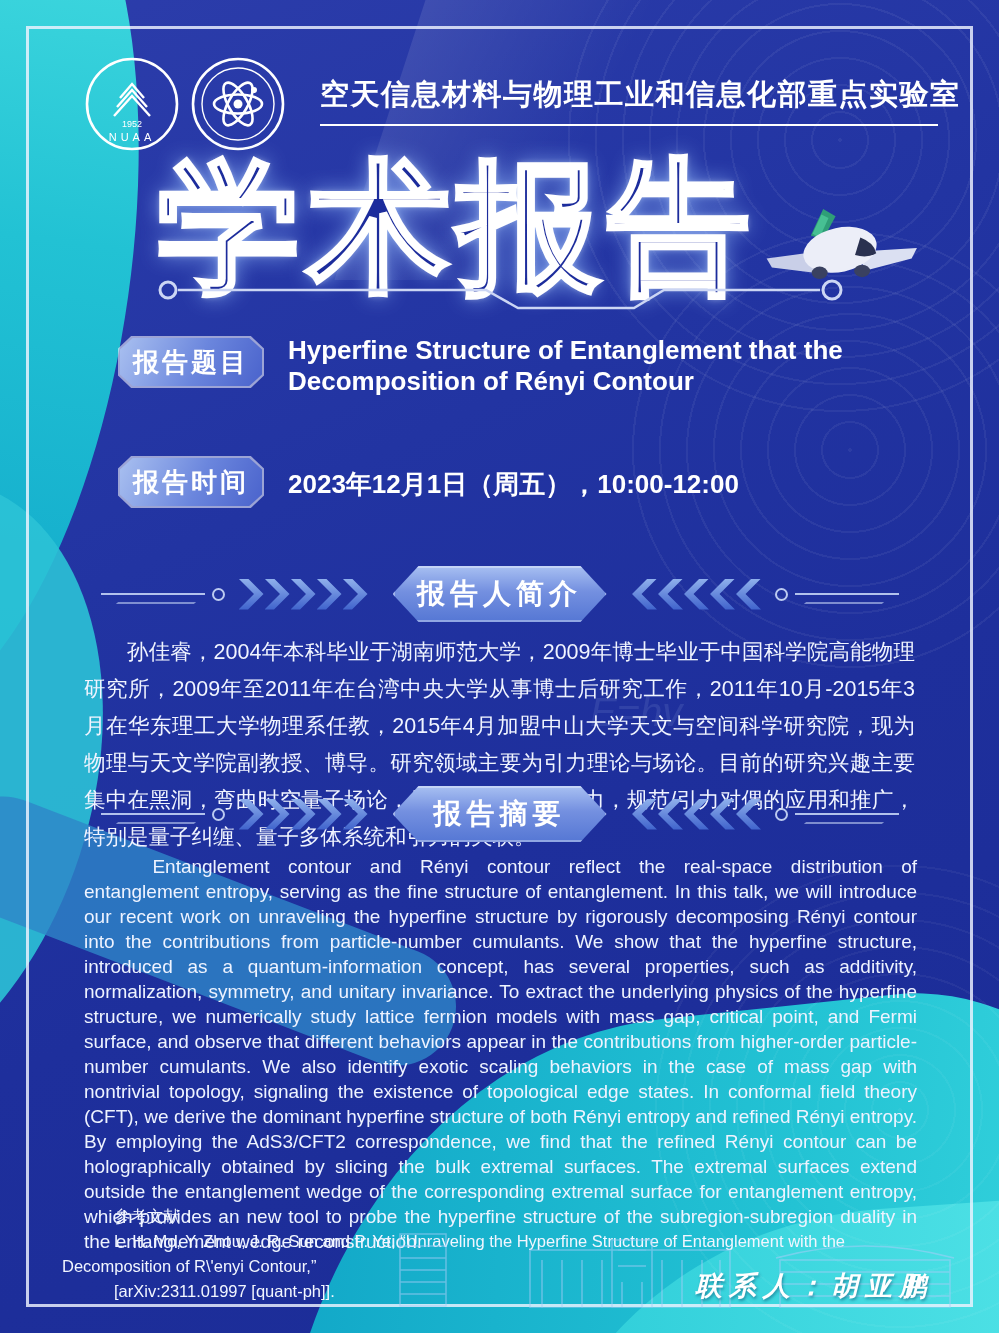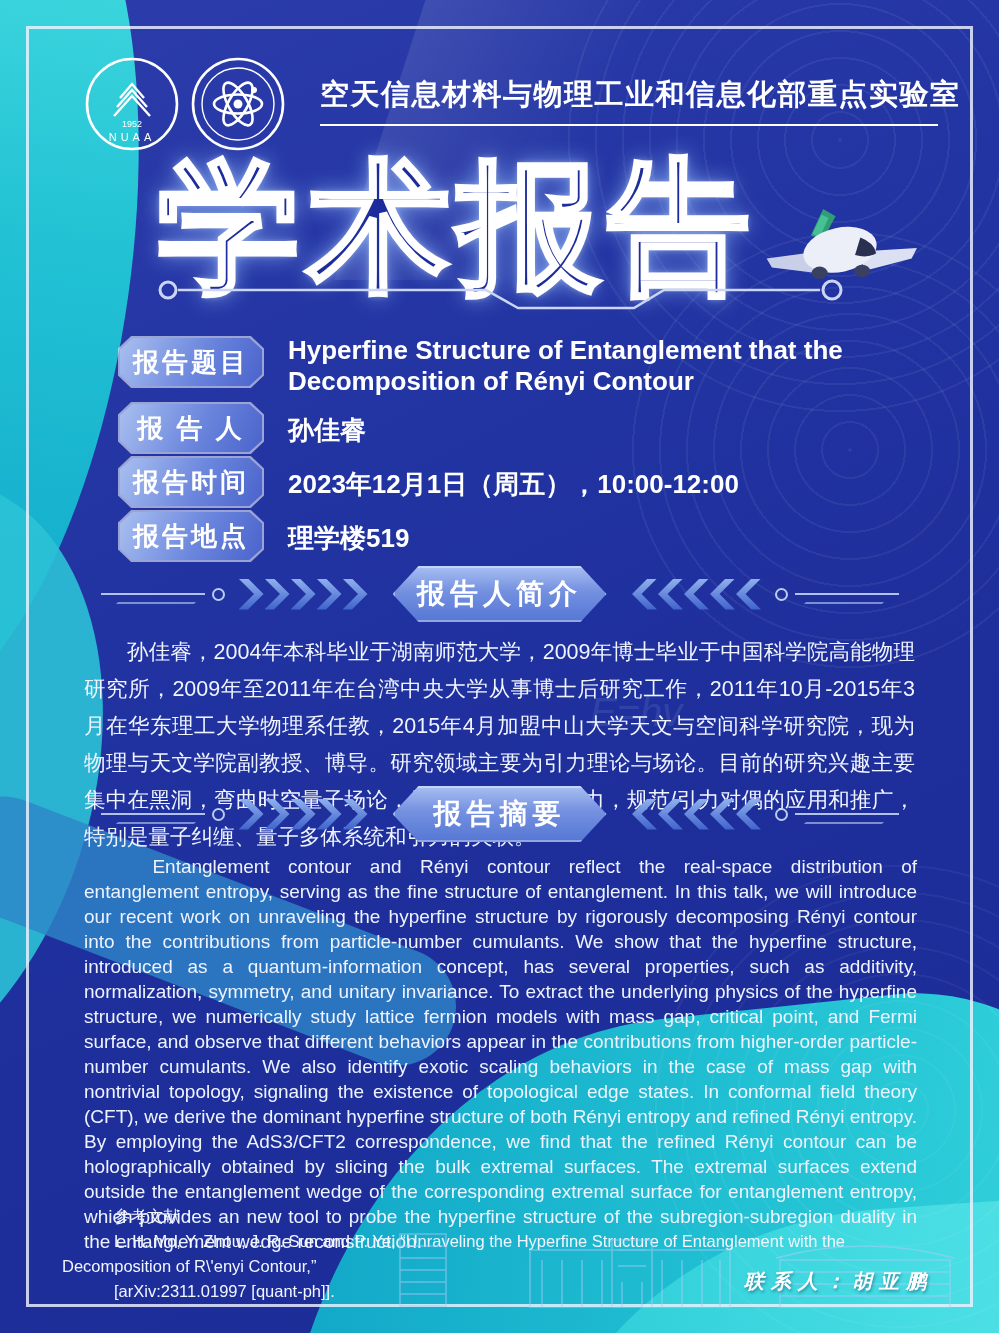--- a/index.html
+++ b/index.html
@@ -87,21 +87,21 @@
   .bio-body{position:absolute;left:84px;right:84px;top:634px;font-size:21.5px;line-height:37px;
     text-align:justify;text-indent:2em;color:#f0f4ff;}
   .abs-body{position:absolute;left:84px;right:82px;top:854px;font-size:19px;line-height:25px;
     text-align:justify;text-indent:3.6em;color:#eef3ff;}
   
   .refs{position:absolute;left:62px;right:70px;top:1204px;font-size:16.5px;line-height:25px;color:#f2f6ff;}
   .refs p{margin:0;text-indent:52px;}
   
   .buildings{position:absolute;left:350px;top:1226px;width:640px;height:82px;opacity:.55;}
   .contact{position:absolute;right:66px;top:1268px;font-family:"Liberation Serif",serif;
-    font-style:italic;font-weight:bold;font-size:20px;letter-spacing:7px;color:#fff;
+    font-style:italic;font-weight:bold;font-size:27px;letter-spacing:7px;color:#fff;
     text-shadow:1px 2px 3px rgba(0,50,90,.45);}
 </style>
 </head>
 <body>
 
 <div class="poster">
 
   <div class="deco teal-tl"></div>
   <div class="deco teal-mid"></div>
   <div class="deco band"></div>
@@ -154,37 +154,25 @@
     <path d="M22 18 H330 L362 36 H478 L508 18 H664" stroke="#ccd6f4" stroke-width="2.5" fill="none"></path>
     <circle cx="676" cy="18" r="9" fill="none" stroke="#ccd6f4" stroke-width="3"></circle>
   </svg>
 
   <div class="info-row r1">
     <div class="badge-outer">
         <div class="badge-inner">报告题目</div>
       </div>
     <div class="info-value v-title">Hyperfine Structure of Entanglement that the Decomposition of Rényi Contour</div>
   </div>
-  <div class="info-row r2">
-    <div class="badge-outer">
-        <div class="badge-inner">报 告 人</div>
-      </div>
-    <div class="info-value v-plain">孙佳睿</div>
-  </div>
   <div class="info-row r3">
     <div class="badge-outer">
         <div class="badge-inner">报告时间</div>
       </div>
     <div class="info-value v-plain">2023年12月1日（周五），10:00-12:00</div>
-  </div>
-  <div class="info-row r4">
-    <div class="badge-outer">
-        <div class="badge-inner">报告地点</div>
-      </div>
-    <div class="info-value v-plain">理学楼519</div>
   </div>
 
   <div class="section-hdr s-bio">
     <div class="circuit cir-left">
         <span class="l"></span>
         <span class="l2"></span>
         <span class="ring"></span>
       </div>
     <div class="chevs">
         <span class="chev"></span>

